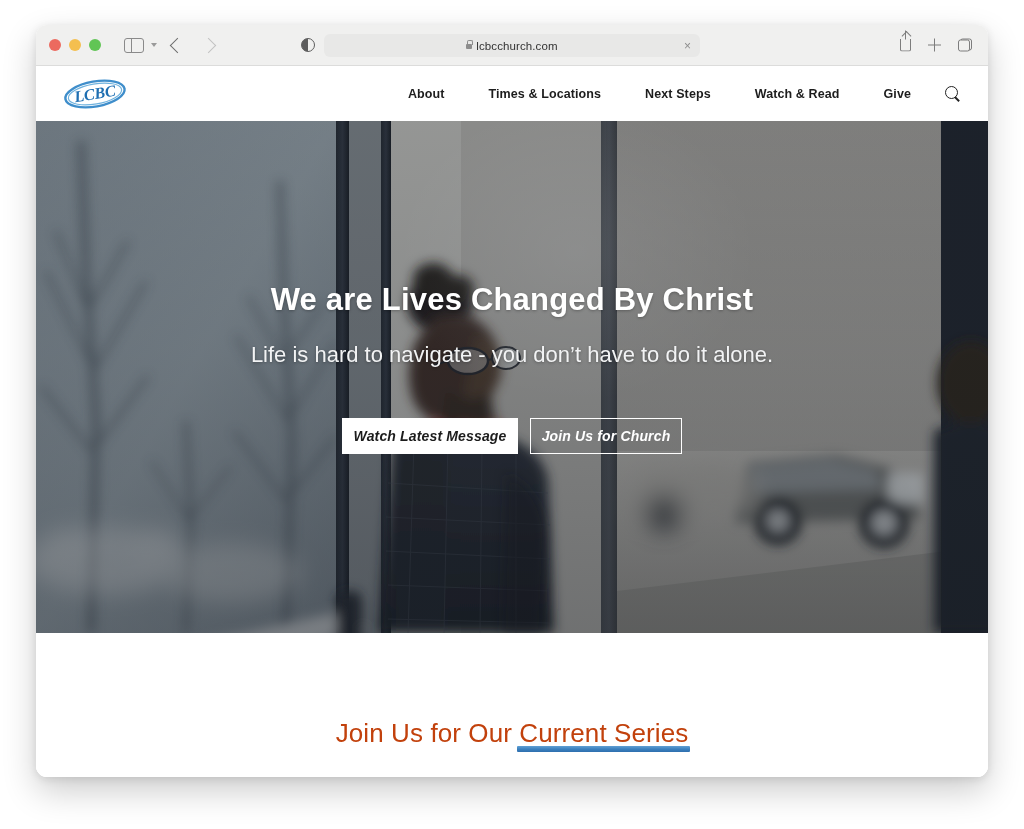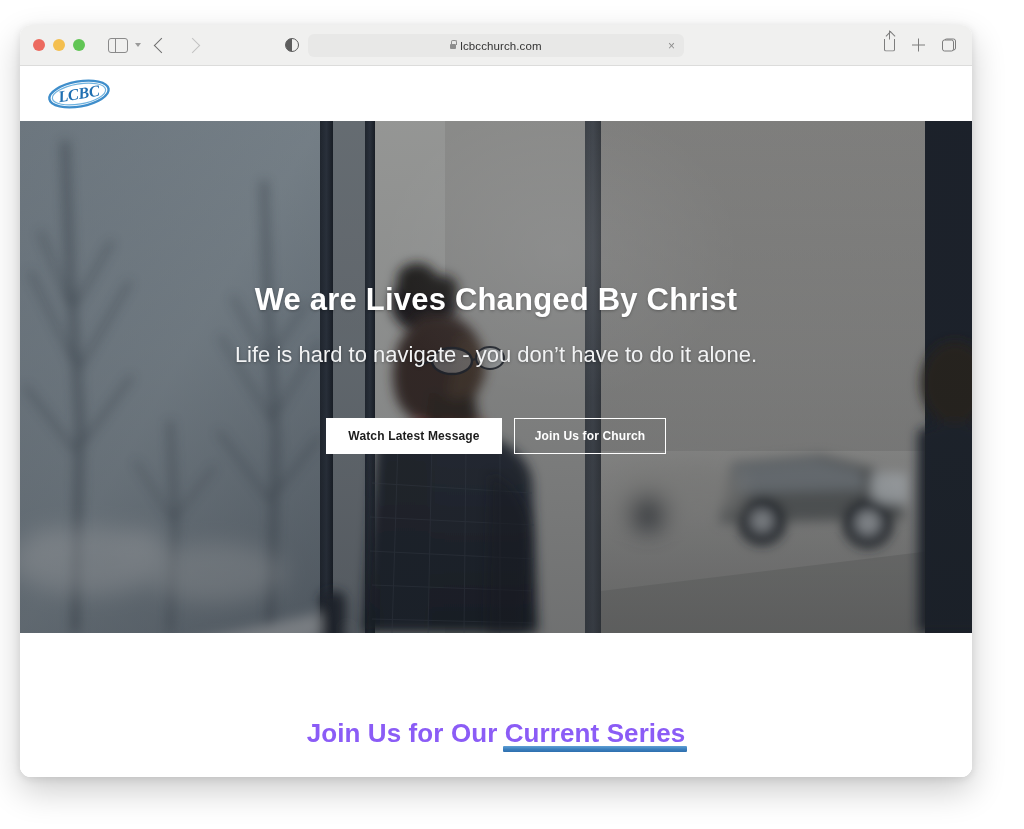--- a/index.html
+++ b/index.html
@@ -6,21 +6,21 @@
   html, body {
     width: 1024px; height: 829px;
     background: #ffffff;
     font-family: "Liberation Sans", sans-serif;
     overflow: hidden;
   }
 
   
   #browser-window {
     position: absolute;
-    left: 20px; top: 25px;
+    left: 36px; top: 25px;
     width: 952px; height: 752px;
     background: #ffffff;
     border-radius: 11px;
     box-shadow: 0 14px 34px rgba(0,0,0,0.20), 0 2px 8px rgba(0,0,0,0.10);
     overflow: hidden;
   }
 
   #browser-toolbar {
     position: relative;
     height: 41px;
@@ -229,44 +229,45 @@
     text-align: center;
     text-shadow: 0 1px 3px rgba(0,0,0,0.30);
   }
   #hero-buttons {
     margin-top: 50px;
     display: flex; gap: 12px;
   }
   .hero-btn {
     height: 36px;
     display: flex; align-items: center; justify-content: center;
-    font-size: 12px; font-weight: bold;
+    font-size: 14px; font-weight: bold;
     letter-spacing: 0.15px;
     cursor: pointer;
+    font-style: italic;
   }
   #btn-watch {
     width: 176px;
     background: #ffffff; color: #1c1c1c;
   }
   #btn-join {
     width: 152px;
     background: transparent; color: #ffffff;
     border: 1.6px solid #ffffff;
   }
 
   
   #series-section {
     height: 144px;
     background: #ffffff;
     display: flex; align-items: center; justify-content: center;
     padding-top: 56px;
   }
   #series-heading {
-    font-size: 26px; font-weight: bold;
-    color: #8b5cf6;
+    font-size: 26px; font-weight: normal;
+    color: #c2410c;
     letter-spacing: 0.1px;
     white-space: nowrap;
   }
   #series-heading .hl {
     position: relative;
     display: inline-block;
   }
   #series-heading .hl::after {
     content: "";
     position: absolute;
@@ -316,20 +317,28 @@
 
     <div id="site-header">
       <div id="site-logo">
         <svg width="66" height="34" viewBox="0 0 66 34" aria-hidden="true">
           <ellipse cx="33" cy="17" rx="30" ry="12.5" fill="none" stroke="#3f8ecb" stroke-width="2.4" transform="rotate(-10 33 17)"></ellipse>
           <ellipse cx="33" cy="17" rx="27" ry="10" fill="none" stroke="#6fb2de" stroke-width="1.2" transform="rotate(-10 33 17)"></ellipse>
           <text x="33" y="22" text-anchor="middle" font-family="Liberation Serif, serif" font-size="16" font-style="italic" font-weight="bold" fill="#1f6fb2" transform="rotate(-9 33 17)">LCBC</text>
         </svg>
       </div>
 
+      <div id="main-nav">
+        <span class="nav-link">About</span>
+        <span class="nav-link">Times &amp; Locations</span>
+        <span class="nav-link">Next Steps</span>
+        <span class="nav-link">Watch &amp; Read</span>
+        <span class="nav-link">Give</span>
+        <span id="nav-search-icon"></span>
+      </div>
     </div>
 
     <div id="hero">
 
       <svg id="hero-photo" viewBox="0 0 952 512" preserveAspectRatio="xMidYMid slice" aria-hidden="true">
         <defs>
           <linearGradient id="gGlassL" x1="0" y1="0" x2="1" y2="1">
             <stop offset="0" stop-color="#8e9aa2"></stop>
             <stop offset="0.5" stop-color="#9aa6ad"></stop>
             <stop offset="1" stop-color="#7d8890"></stop>

